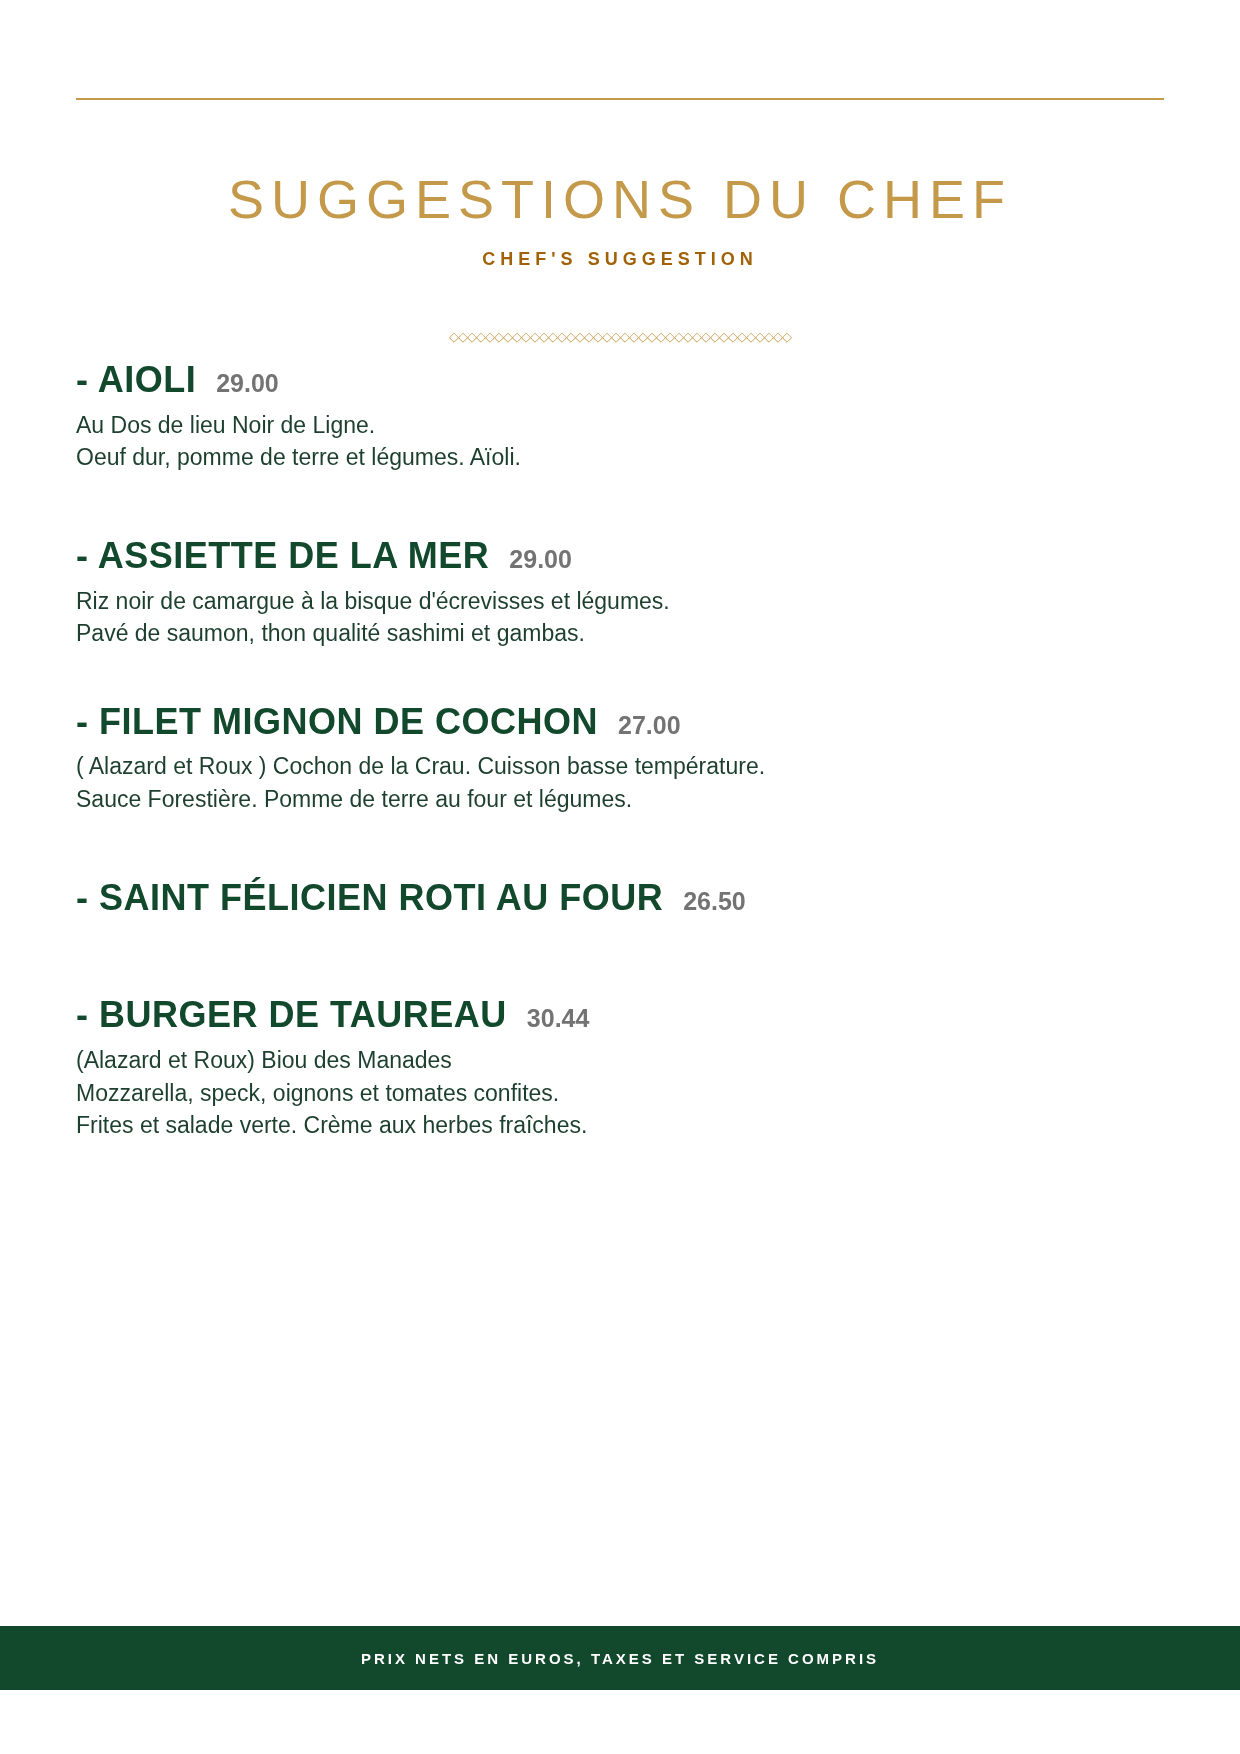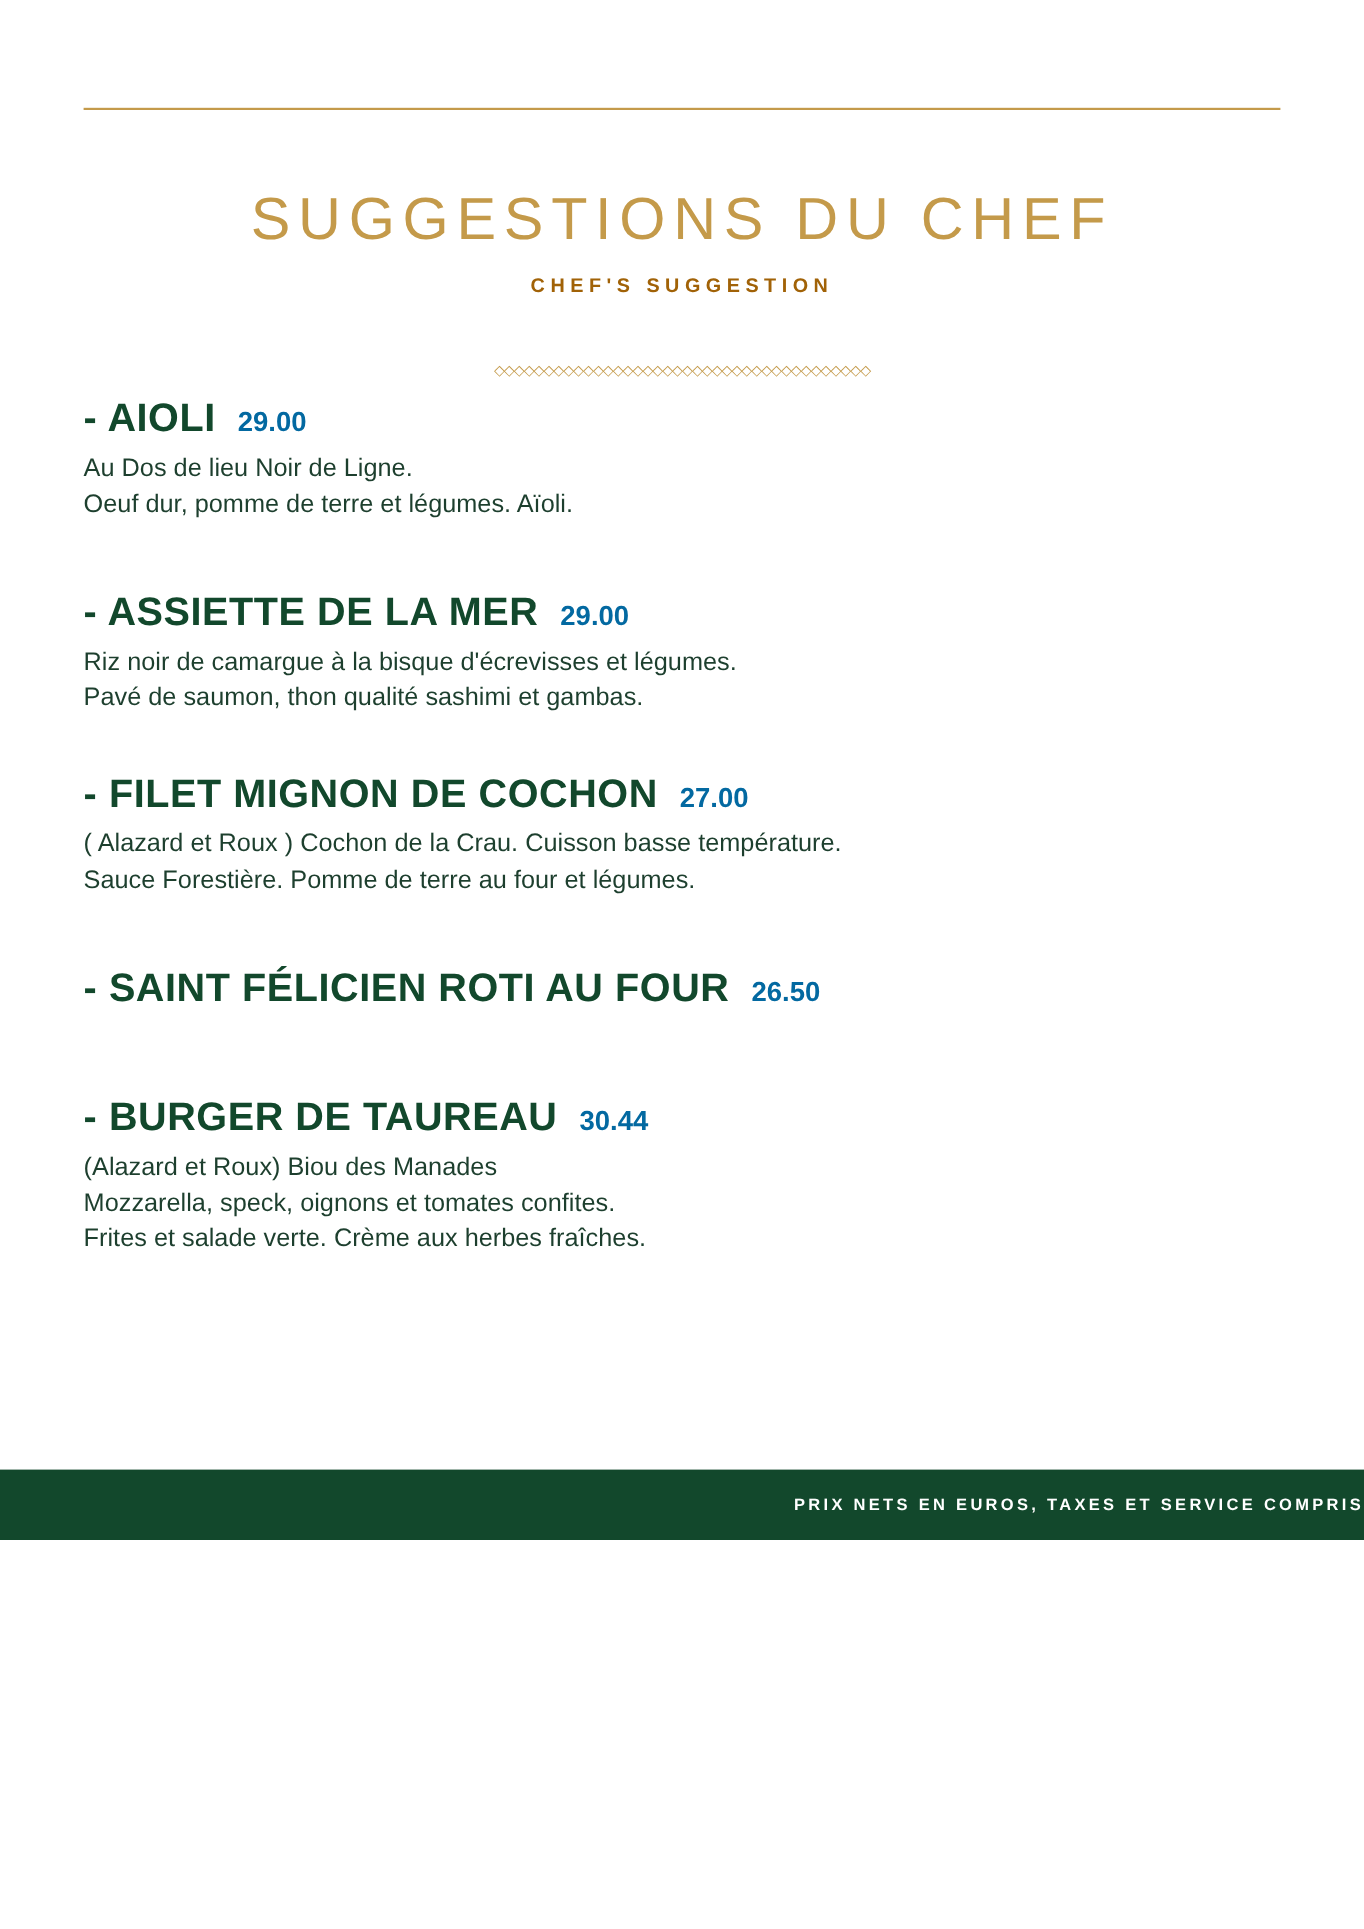--- a/index.html
+++ b/index.html
@@ -10,21 +10,21 @@
     width: 1240px;
     height: 1754px;
     background: #ffffff;
     font-family: "Liberation Sans", sans-serif;
     position: relative;
     overflow: hidden;
   }
   .page {
     position: relative;
     width: 1240px;
-    height: 1400px;
+    height: 1690px;
     box-sizing: border-box;
   }
   .top-rule {
     position: absolute;
     left: 76px;
     right: 76px;
     top: 98px;
     height: 2px;
     background: #c49a4a;
   }
@@ -79,21 +79,21 @@
   }
   .item-name {
     font-size: 36px;
     color: #12482c;
     font-weight: bold;
     letter-spacing: 0.5px;
     line-height: 1.1;
   }
   .item-price {
     font-size: 25px;
-    color: #0369a1;
+    color: #737373;
     font-weight: bold;
     letter-spacing: 0px;
     white-space: nowrap;
     padding-left: 20px;
   }
   .item-desc {
     margin-top: 9px;
   }
   .desc-line {
     font-size: 23px;
@@ -104,21 +104,21 @@
   .footer {
     position: absolute;
     left: 0;
     right: 0;
     bottom: 0;
     height: 64px;
     background: #12482c;
     color: #ffffff;
     display: flex;
     align-items: center;
-    justify-content: flex-end;
+    justify-content: center;
   }
   .footer-text {
     font-size: 15px;
     letter-spacing: 3px;
     font-weight: bold;
   }
 </style>
 </head>
 <body>
 

